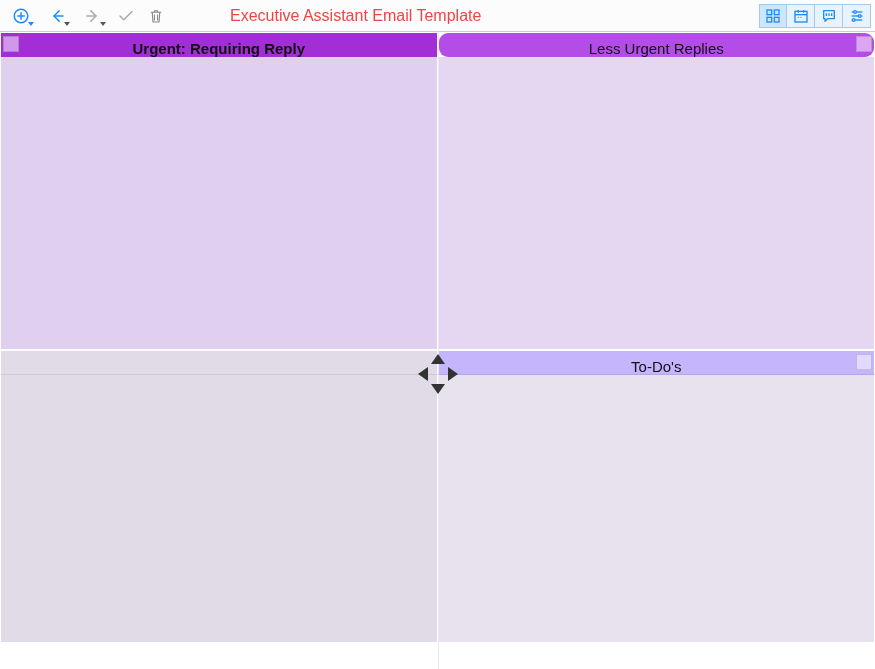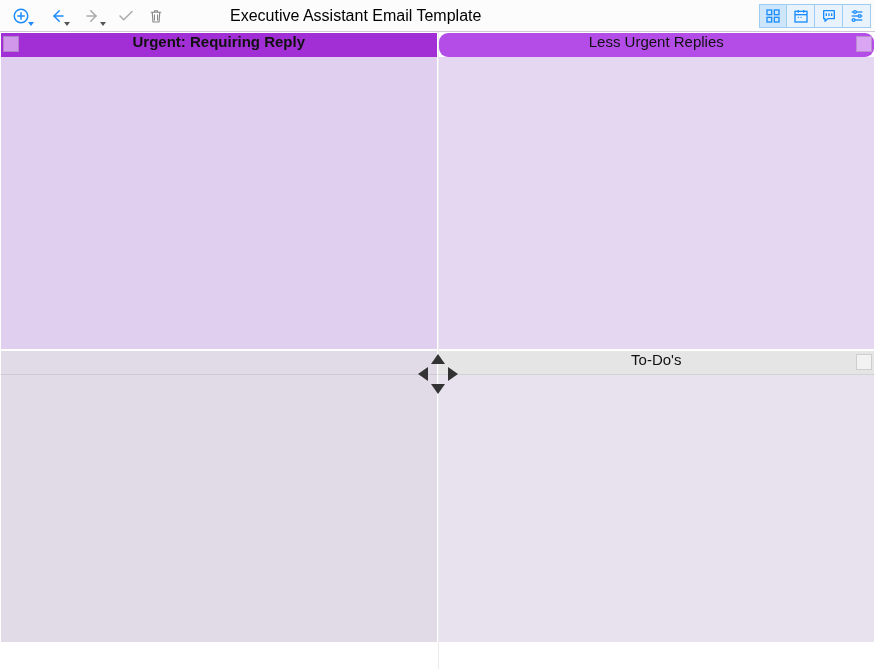--- a/index.html
+++ b/index.html
@@ -32,21 +32,21 @@
     border-top: 4px solid #555;
     position: absolute; bottom: 4px; right: 4px;
   }
   .caret-mini.blue { border-top-color: #1a8cff; }
 
   .title {
     flex: 1;
     text-align: left;
     padding-left: 60px;
     font-size: 16px;
-    color: #000000;
+    color: #ef4444;
     overflow: hidden;
     white-space: nowrap;
   }
 
   .tb-right { display: flex; align-items: center; gap: 0; }
   .view-btn {
     width: 28px; height: 24px;
     border: 1px solid #9fcdf2;
     background: #e8f3fd;
     display: flex; align-items: center; justify-content: center;
@@ -71,41 +71,41 @@
   .pane {
     flex: 1;
     display: flex;
     flex-direction: column;
     border: 1px solid rgba(255,255,255,0.3);
     position: relative;
   }
   .pane-header {
     height: 24px;
     display: flex;
-    align-items: flex-start;
+    align-items: flex-end;
     justify-content: center;
     font-size: 15px;
     color: #111;
     position: relative;
   }
   .pane-body { flex: 1; }
   .handle-box {
     width: 16px; height: 16px;
     background: rgba(255,255,255,0.5);
     border: 1px solid rgba(0,0,0,0.15);
   }
 
   
   .pane.tl .pane-header { background: #a22ed6; font-weight: 700; }
   .pane.tl .pane-body { background: #e0cfee; }
   .pane.tr .pane-header { background: #b44de8; border-radius: 9px; }
   .pane.tr .pane-body { background: #e5d6f1; }
   .pane.bl .pane-header { background: #a996c2; }
   .pane.bl .pane-body { background: #e0dbe6; }
-  .pane.br .pane-header { background: #e5e5e5; }
+  .pane.br .pane-header { background: #c4b5fd; }
   .pane.br .pane-body { background: #e7e2ed; }
 
   .pane.tl .pane-header .handle-box { position: absolute; left: 2px; top: 3px; }
   .pane.tr .pane-header .handle-box { position: absolute; right: 2px; top: 3px; }
   .pane.bl .pane-header .handle-box { position: absolute; left: 2px; top: 3px; }
   .pane.br .pane-header .handle-box { position: absolute; right: 2px; top: 3px; }
 
   
   .pane-body {
     background-image: radial-gradient(rgba(255,255,255,0.4) 0.8px, transparent 0.8px);

